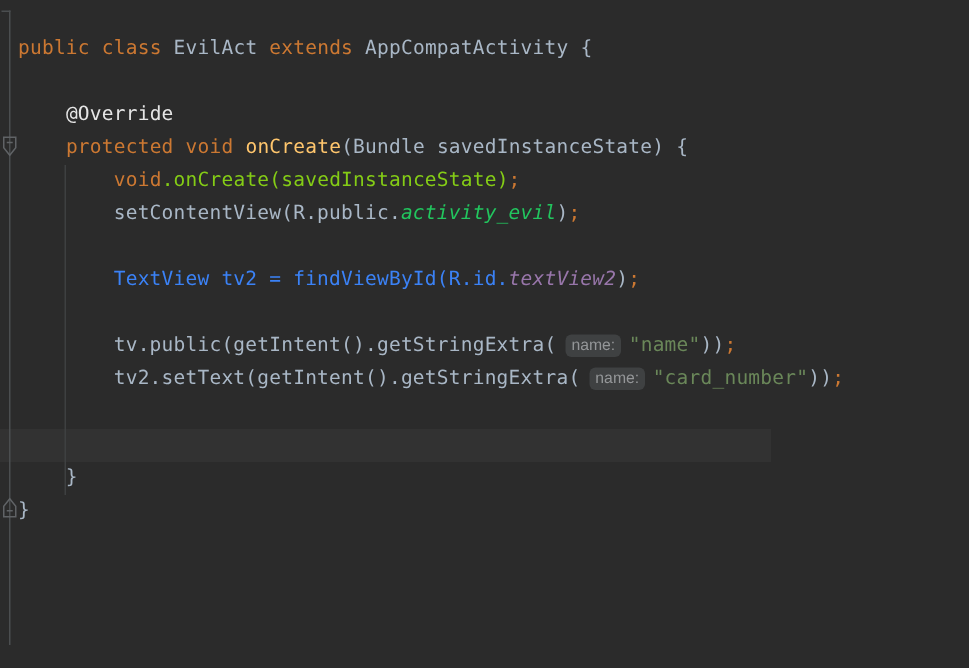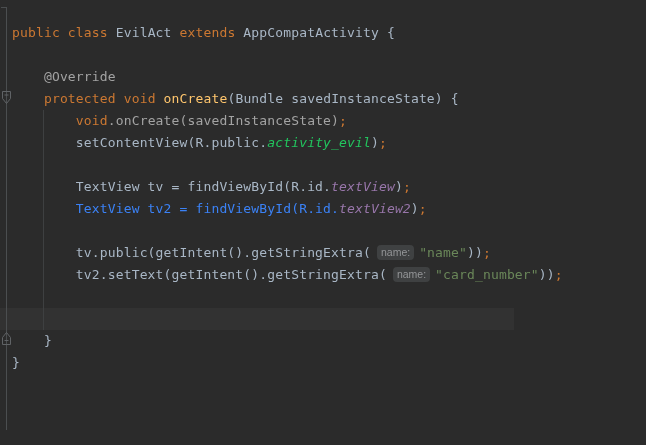--- a/index.html
+++ b/index.html
@@ -94,26 +94,25 @@
   <div id="fold-end" class="fold-marker">
     <svg width="13" height="16" viewBox="0 0 13 16">
       <path d="M6.5 2.5 L10.5 7.5 V14.5 H2.5 V7.5 Z" fill="none" stroke="#606366" stroke-width="1"></path>
       <line x1="4.5" y1="10.5" x2="8.5" y2="10.5" stroke="#606366" stroke-width="1"></line>
     </svg>
   </div>
 
   <div class="code-area">
       <div class="code-line"><span class="tok tok-kw" style="color: rgb(204, 120, 50);">public</span><span class="tok tok-pl" style="color: rgb(169, 183, 198);"> </span><span class="tok tok-kw" style="color: rgb(204, 120, 50);">class</span><span class="tok tok-pl" style="color: rgb(169, 183, 198);"> EvilAct </span><span class="tok tok-kw" style="color: rgb(204, 120, 50);">extends</span><span class="tok tok-pl" style="color: rgb(169, 183, 198);"> AppCompatActivity {</span></div>
       <div class="code-line"></div>
-      <div class="code-line"><span class="tok tok-pl" style="color: rgb(169, 183, 198);">    </span><span class="tok tok-ann" style="color: #a3a3a3;">@Override</span></div>
+      <div class="code-line"><span class="tok tok-pl" style="color: rgb(169, 183, 198);">    </span><span class="tok tok-ann" style="color: #e5e5e5;">@Override</span></div>
       <div class="code-line"><span class="tok tok-pl" style="color: rgb(169, 183, 198);">    </span><span class="tok tok-kw" style="color: rgb(204, 120, 50);">protected</span><span class="tok tok-pl" style="color: rgb(169, 183, 198);"> </span><span class="tok tok-kw" style="color: rgb(204, 120, 50);">void</span><span class="tok tok-pl" style="color: rgb(169, 183, 198);"> </span><span class="tok tok-mth" style="color: rgb(255, 198, 109);">onCreate</span><span class="tok tok-pl" style="color: rgb(169, 183, 198);">(Bundle savedInstanceState) {</span></div>
-      <div class="code-line"><span class="tok tok-pl" style="color: rgb(169, 183, 198);">        </span><span class="tok tok-kw" style="color: rgb(204, 120, 50);">void</span><span class="tok tok-pl" style="color: #a3a3a3;">.onCreate(savedInstanceState)</span><span class="tok tok-sem" style="color: rgb(204, 120, 50);">;</span></div>
+      <div class="code-line"><span class="tok tok-pl" style="color: rgb(169, 183, 198);">        </span><span class="tok tok-kw" style="color: rgb(204, 120, 50);">void</span><span class="tok tok-pl" style="color: #84cc16;">.onCreate(savedInstanceState)</span><span class="tok tok-sem" style="color: rgb(204, 120, 50);">;</span></div>
       <div class="code-line"><span class="tok tok-pl" style="color: rgb(169, 183, 198);">        setContentView(R.public.</span><span class="tok tok-fld" style="color: #22c55e; font-style: italic;">activity_evil</span><span class="tok tok-pl" style="color: rgb(169, 183, 198);">)</span><span class="tok tok-sem" style="color: rgb(204, 120, 50);">;</span></div>
       <div class="code-line"></div>
-      <div class="code-line"><span class="tok tok-pl" style="color: rgb(169, 183, 198);">        TextView tv = findViewById(R.id.</span><span class="tok tok-fld" style="color: rgb(152, 118, 170); font-style: italic;">textView</span><span class="tok tok-pl" style="color: rgb(169, 183, 198);">)</span><span class="tok tok-sem" style="color: rgb(204, 120, 50);">;</span></div>
       <div class="code-line"><span class="tok tok-pl" style="color: #3b82f6;">        TextView tv2 = findViewById(R.id.</span><span class="tok tok-fld" style="color: rgb(152, 118, 170); font-style: italic;">textView2</span><span class="tok tok-pl" style="color: rgb(169, 183, 198);">)</span><span class="tok tok-sem" style="color: rgb(204, 120, 50);">;</span></div>
       <div class="code-line"></div>
       <div class="code-line"><span class="tok tok-pl" style="color: rgb(169, 183, 198);">        tv.public(getIntent().getStringExtra(</span><span class="inlay-hint">name:</span><span class="tok tok-str" style="color: rgb(106, 135, 89);">"name"</span><span class="tok tok-pl" style="color: rgb(169, 183, 198);">))</span><span class="tok tok-sem" style="color: rgb(204, 120, 50);">;</span></div>
       <div class="code-line"><span class="tok tok-pl" style="color: rgb(169, 183, 198);">        tv2.setText(getIntent().getStringExtra(</span><span class="inlay-hint">name:</span><span class="tok tok-str" style="color: rgb(106, 135, 89);">"card_number"</span><span class="tok tok-pl" style="color: rgb(169, 183, 198);">))</span><span class="tok tok-sem" style="color: rgb(204, 120, 50);">;</span></div>
       <div class="code-line"></div>
       <div class="code-line current"></div>
       <div class="code-line"><span class="tok tok-pl" style="color: rgb(169, 183, 198);">    }</span></div>
       <div class="code-line"><span class="tok tok-pl" style="color: rgb(169, 183, 198);">}</span></div>
     </div>
 

